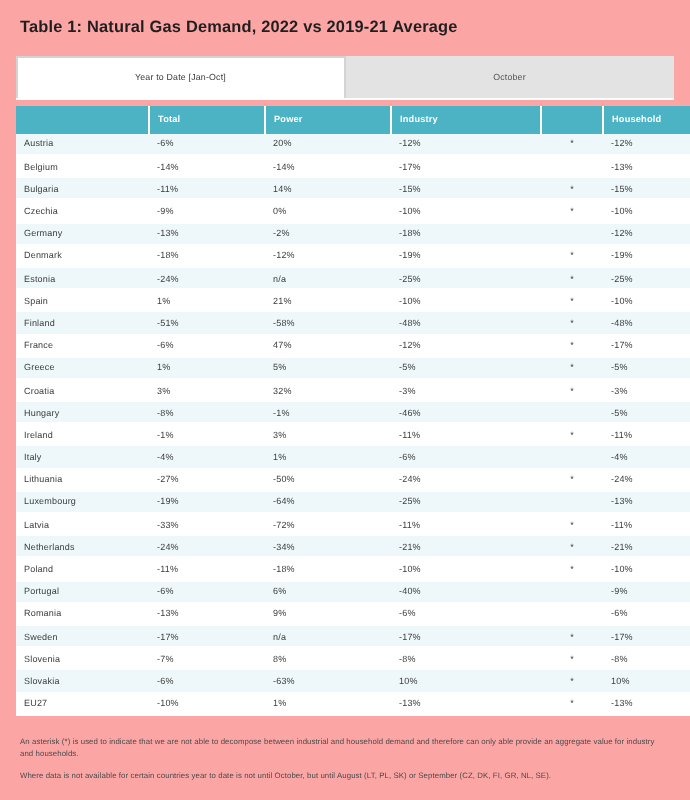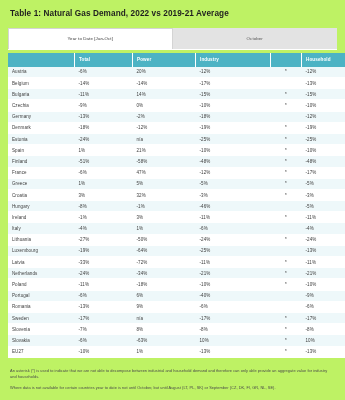--- a/index.html
+++ b/index.html
@@ -11,21 +11,21 @@
     width: 345px;
     height: 400px;
     overflow: hidden;
     font-family: "Liberation Sans", sans-serif;
     color: #2b2b2b;
   }
   .page {
     width: 345px;
     height: 400px;
     position: relative;
-    background: #bef264;
+    background: #fca5a5;
     box-sizing: border-box;
     padding: 0 8px;
   }
   .title {
     font-size: 8.2px;
     font-weight: bold;
     color: #1f1f1f;
     padding: 9px 0 0 2px;
     letter-spacing: 0.1px;
     line-height: 1.2;

